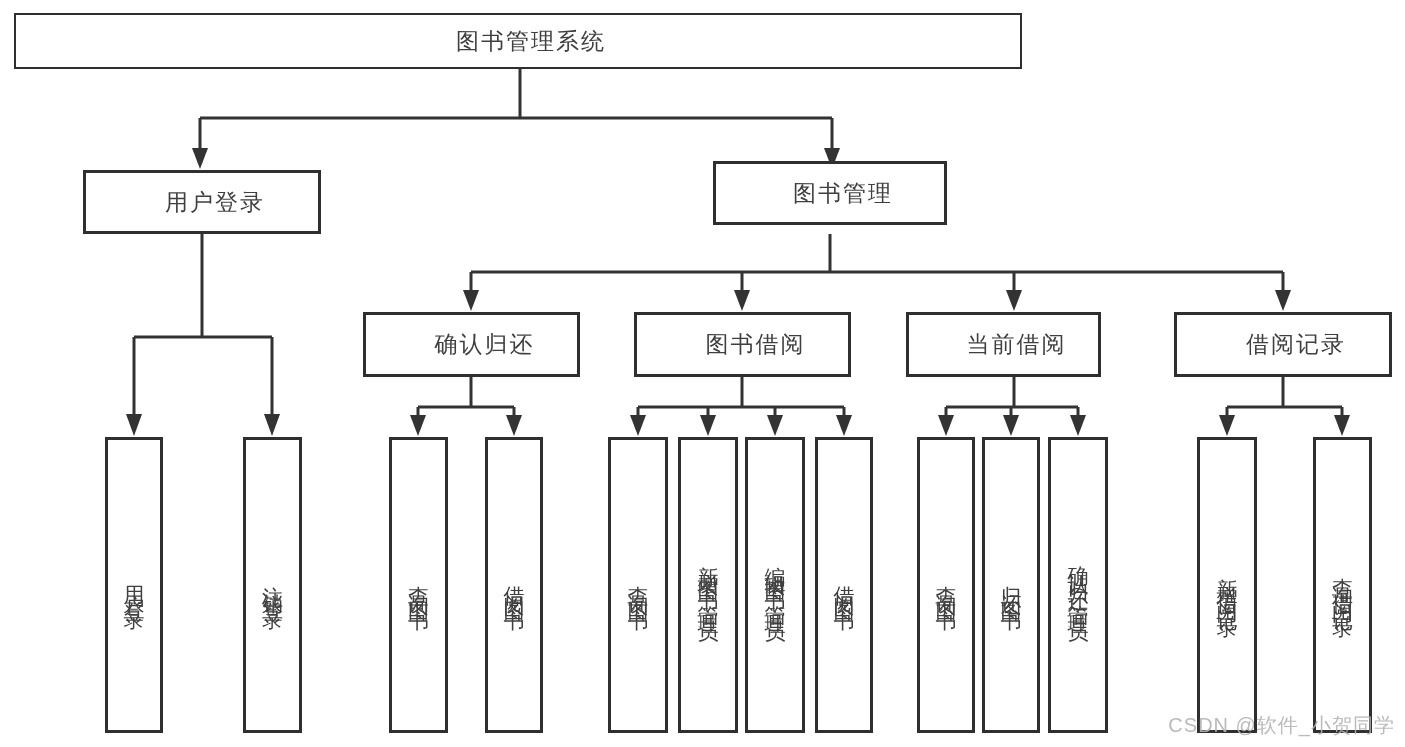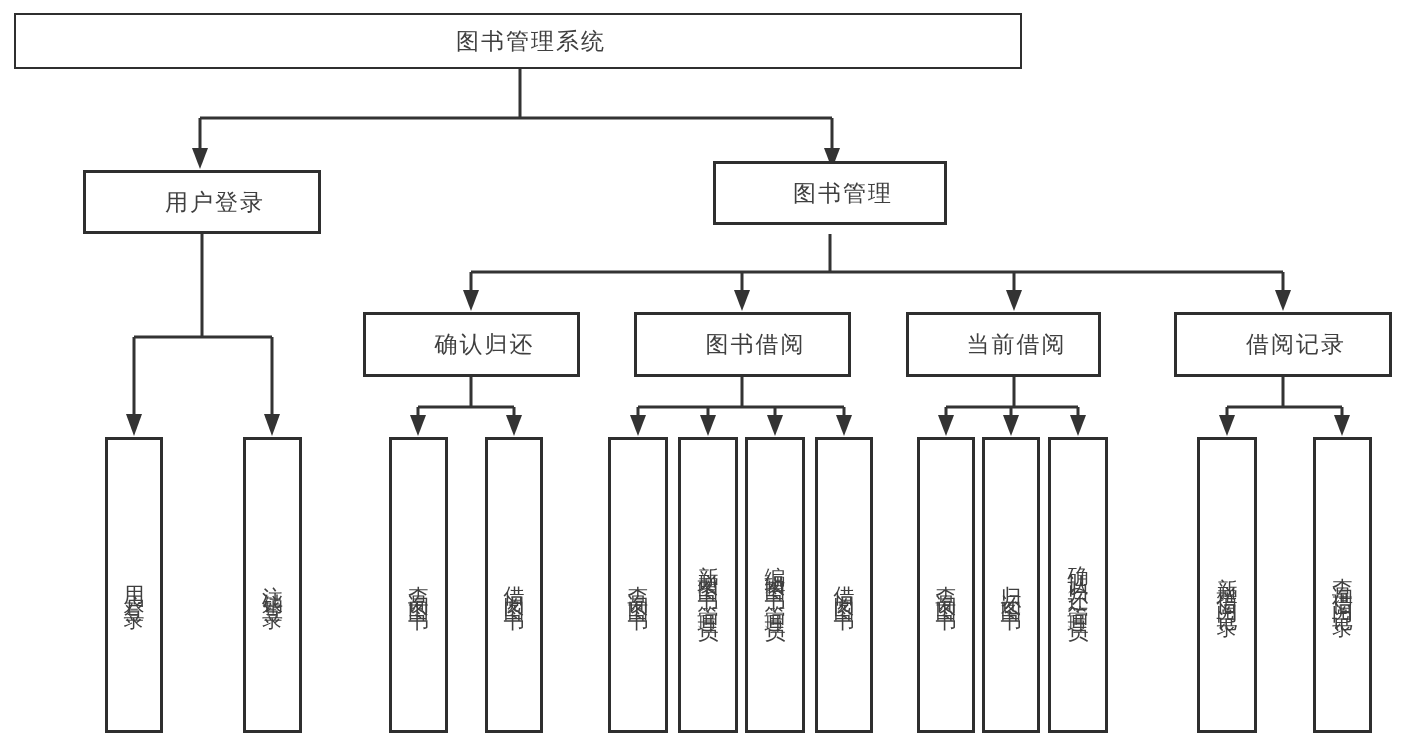--- a/index.html
+++ b/index.html
@@ -172,14 +172,15 @@
     <span class="vtext">确认归还（管理员）</span>
   </div>
 
   <div class="vbox" style="left:1197px;width:60px">
     <span class="vtext">新增借阅记录</span>
   </div>
   <div class="vbox" style="left:1313px;width:59px">
     <span class="vtext">查询借阅记录</span>
   </div>
 
+  <div class="watermark">CSDN @软件_小贺同学</div>
 
 </div>
 
 </body></html>

